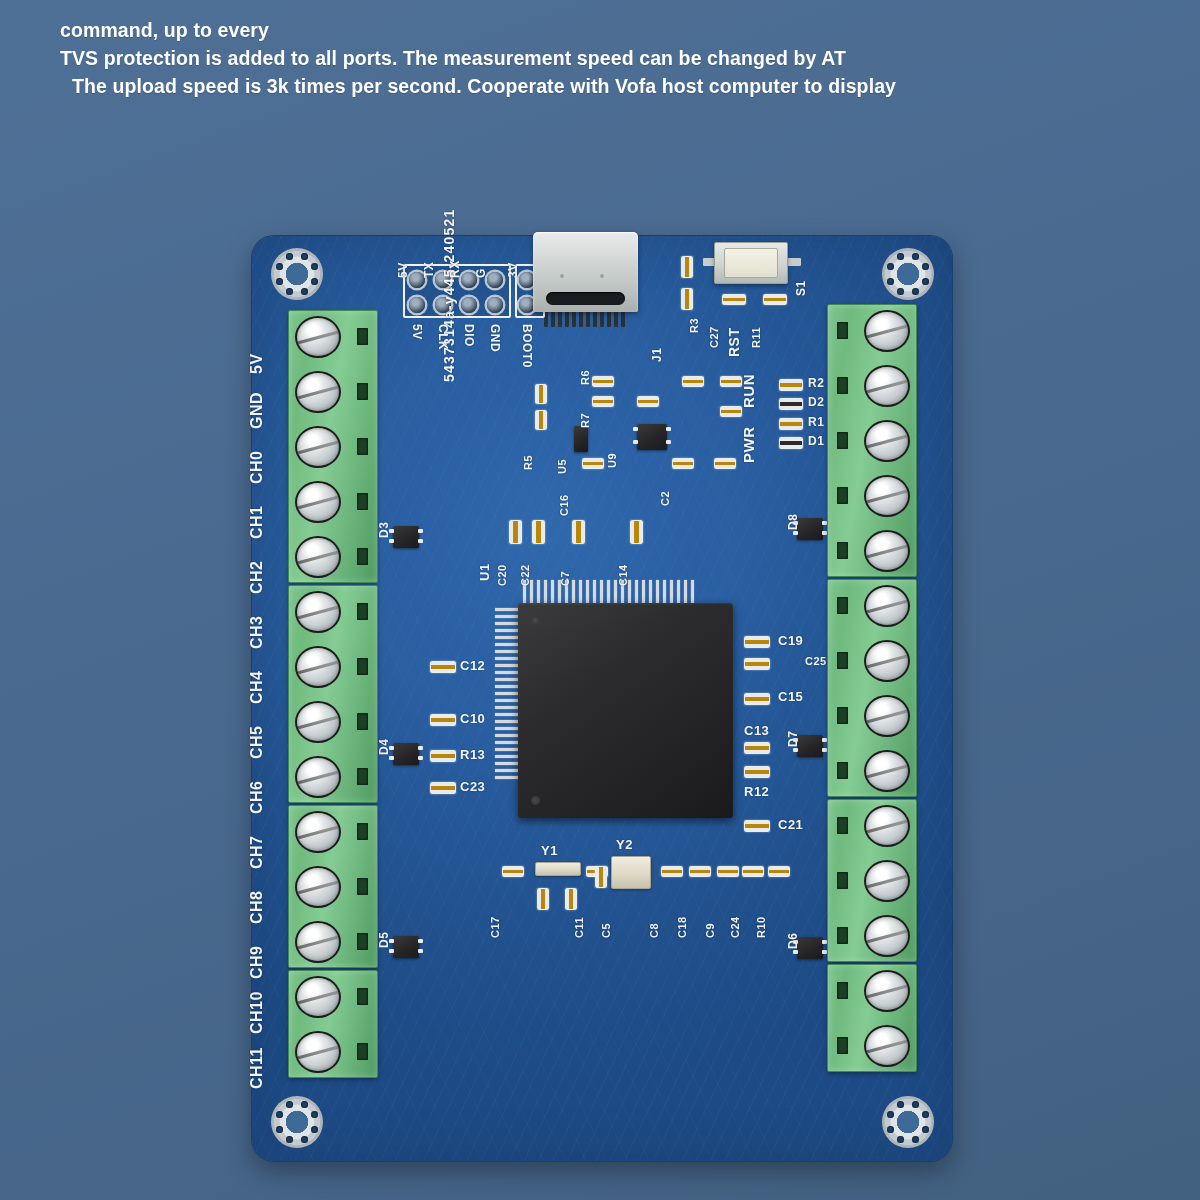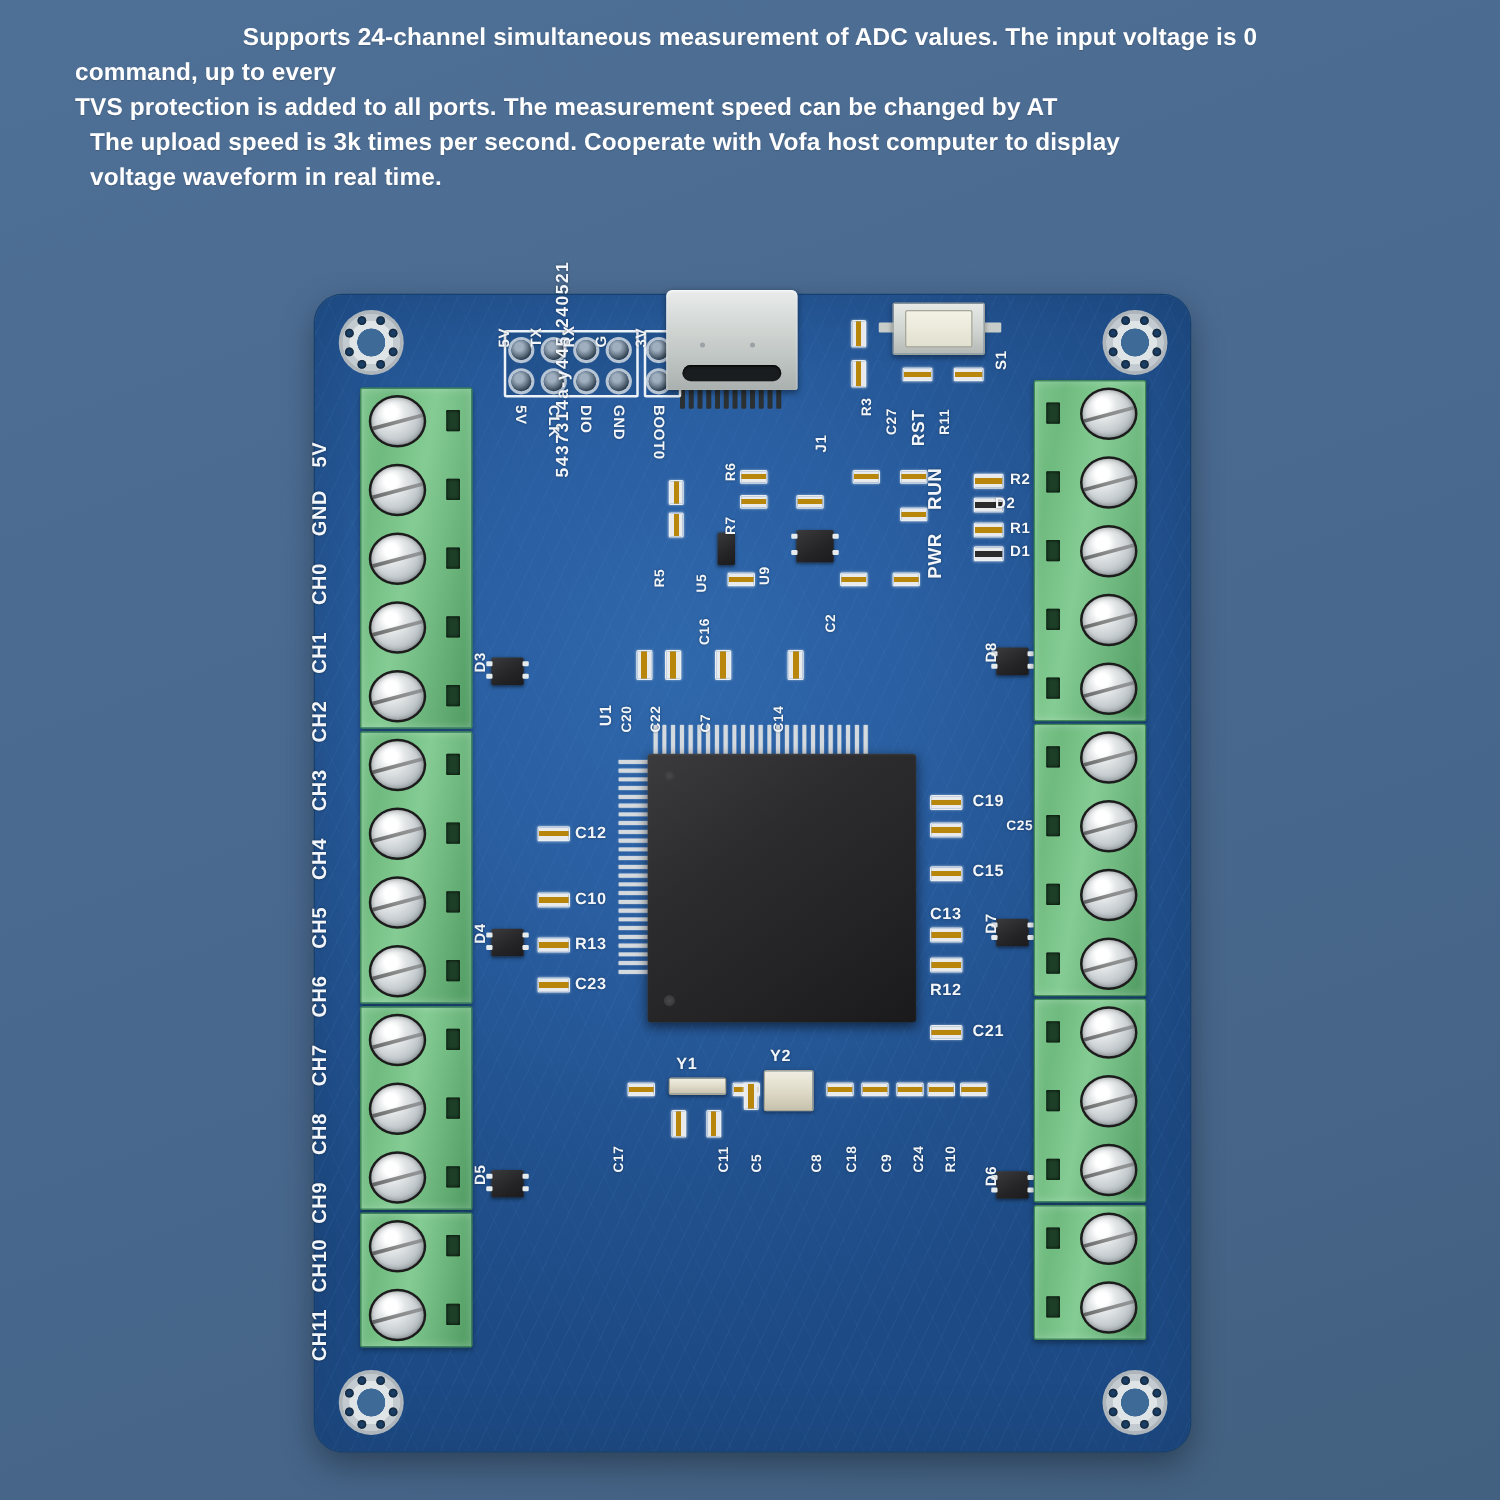--- a/index.html
+++ b/index.html
@@ -203,25 +203,23 @@
     position:absolute; z-index:6;
     background: linear-gradient(180deg, #f0eee2 0%, #ddd9c6 55%, #c6c2ae 100%);
     border: 1px solid #a9a593; border-radius: 2px;
     box-shadow: 0 1px 3px rgba(0,0,0,.35);
   }
 </style>
 </head>
 <body>
 
 <div id="desc">
-  <div class="d-line d-center">Supports 24-channel simultaneous measurement of ADC values. The input voltage is 0</div>
   <div class="d-line d-left">command, up to every</div>
   <div class="d-line d-left">TVS protection is added to all ports. The measurement speed can be changed by AT</div>
   <div class="d-line d-left d-indent">The upload speed is 3k times per second. Cooperate with Vofa host computer to display</div>
-  <div class="d-line d-left d-indent">voltage waveform in real time.</div>
 </div>
 
 <div id="board-wrap">
   <div id="board"></div>
 
   <div class="mount" style="left:19px;  top:12px;">
       <i style="left: 39.6108px; top: 29.5335px;"></i>
       <i style="left: 29.6257px; top: 39.5726px;"></i>
       <i style="left: 15.4665px; top: 39.6108px;"></i>
       <i style="left: 5.4274px; top: 29.6257px;"></i>
@@ -596,21 +594,21 @@
   <div class="slk" style="left:492px; top:487px; font-size:13px;">C13</div>
   <div class="slk" style="left:492px; top:548px; font-size:13px;">R12</div>
   <div class="slk" style="left:526px; top:581px; font-size:13px;">C21</div>
 
   <div class="slk" style="left:208px; top:422px; font-size:13px;">C12</div>
   <div class="slk" style="left:208px; top:475px; font-size:13px;">C10</div>
   <div class="slk" style="left:208px; top:511px; font-size:13px;">R13</div>
   <div class="slk" style="left:208px; top:543px; font-size:13px;">C23</div>
 
   <div class="slk" style="left:556px; top:140px; font-size:12px;">R2</div>
-  <div class="slk" style="left:544px; top:159px; font-size:12px;">D2</div>
+  <div class="slk" style="left:556px; top:159px; font-size:12px;">D2</div>
   <div class="slk" style="left:556px; top:179px; font-size:12px;">R1</div>
   <div class="slk" style="left:556px; top:198px; font-size:12px;">D1</div>
 
   <div class="slk rot90" style="left:448px; top:85px; font-size:11px;">R3</div>
   <div class="slk rot90" style="left:468px; top:100px; font-size:11px;">C27</div>
   <div class="slk rot90" style="left:510px; top:100px; font-size:11px;">R11</div>
   <div class="slk rot90" style="left:282px; top:222px; font-size:11px;">R5</div>
   <div class="slk rot90" style="left:339px; top:137px; font-size:11px;">R6</div>
   <div class="slk rot90" style="left:339px; top:180px; font-size:11px;">R7</div>
   <div class="slk rot90" style="left:366px; top:220px; font-size:11px;">U9</div>

